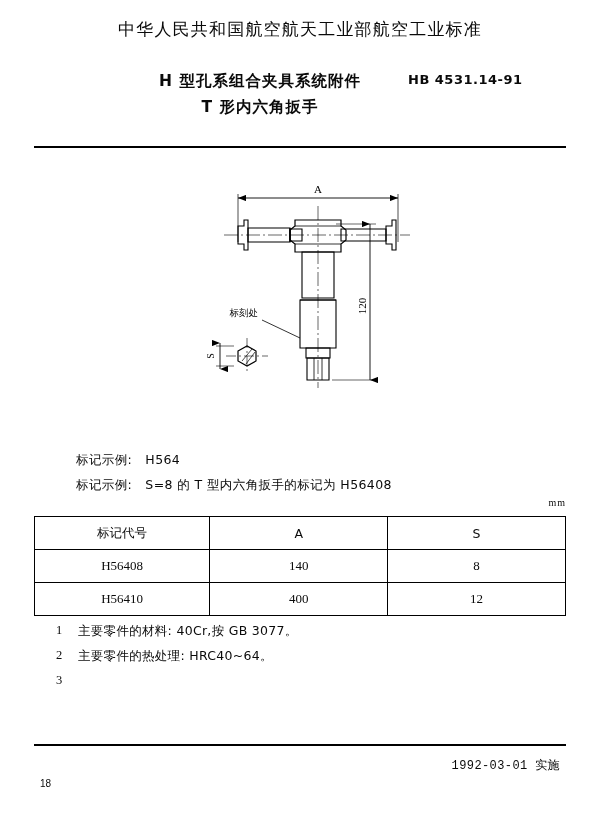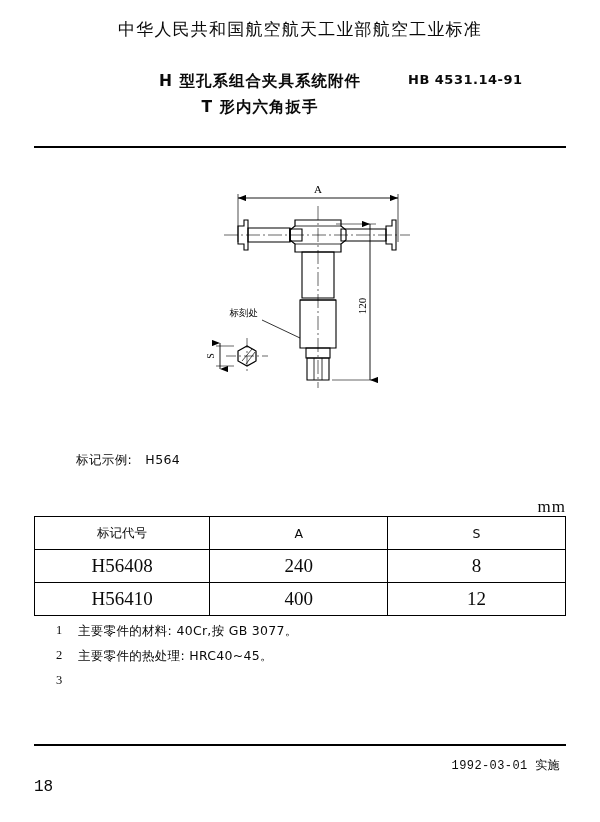--- a/index.html
+++ b/index.html
@@ -36,41 +36,41 @@
   
   .txt{
     position:absolute;font-size:12.5px;letter-spacing:.4px;
     font-family:"DejaVu Sans","Liberation Sans",sans-serif;
     white-space:nowrap;
   }
   .class-code{left:76px;top:452px;}
   .mark-example{left:76px;top:477px;}
 
   .unit-mm{
-    position:absolute;right:34px;top:497px;font-size:17px;
+    position:absolute;right:34px;top:497px;font-size:10px;
     font-family:"Liberation Serif",serif;letter-spacing:1px;
   }
 
   
   .tbl{
     position:absolute;left:34px;top:516px;width:532px;
     border-collapse:collapse;table-layout:fixed;
   }
   .tbl td,.tbl th{
     border-left:1px solid #000;border-right:1px solid #000;
     border-top:1px solid #000;border-bottom:1px solid #000;
     text-align:center;font-weight:400;
     font-size:12.5px;height:30px;
     font-family:"DejaVu Sans","Liberation Sans",sans-serif;
   }
   .tbl tr:first-child th{border-top:1.8px solid #000;}
   .tbl tr:last-child td{border-bottom:1.8px solid #000;font-family:Liberation Serif, serif;}
   .tbl td:first-child,.tbl th:first-child{border-left:1.8px solid #000;}
   .tbl td:last-child,.tbl th:last-child{border-right:1.8px solid #000;}
-  .tbl .num{font-family:"Liberation Serif",serif;font-size:19px;}
+  .tbl .num{font-family:"Liberation Serif",serif;font-size:13px;}
 
   
   .notes{position:absolute;left:56px;top:618px;width:440px;}
   .note{
     display:flex;font-size:12.5px;line-height:25px;
     font-family:"DejaVu Sans","Liberation Sans",sans-serif;
     letter-spacing:.3px;
   }
   .note-num{width:22px;flex:none;font-family:"Liberation Serif",serif;}
   .note-txt{white-space:nowrap;text-align:center;}
@@ -80,22 +80,22 @@
     border-top:2.2px solid #000;}
   .foot-left{
     position:absolute;left:48px;top:757px;font-size:12px;
     font-family:"DejaVu Sans","Liberation Sans",sans-serif;letter-spacing:.4px;
   }
   .foot-right{
     position:absolute;right:40px;top:757px;font-size:12px;
     font-family:Liberation Mono, monospace;letter-spacing:.4px;
   }
   .pageno{
-    position:absolute;left:34px;top:778px;font-size:16px;
-    font-family:Liberation Mono, monospace;
+    position:absolute;left:40px;top:778px;font-size:10px;
+    font-family:Liberation Sans, sans-serif;
   }
 </style>
 </head>
 <body>
 
 <div class="page">
 
   <div class="hdr-title">中华人民共和国航空航天工业部航空工业标准</div>
 
   <div class="std-title-block">
@@ -183,56 +183,60 @@
       <line x1="26" y1="186" x2="44" y2="186" stroke-width="0.6"></line>
       <text x="24" y="176" font-family="Liberation Serif, serif" font-size="10" text-anchor="middle" fill="#000" stroke="none" transform="rotate(-90 24 176)">S</text>
     </svg>
   </div>
 
   <div class="txt class-code">
     <span>标记示例:</span>
     &nbsp;&nbsp;<span>H564</span>
   </div>
 
+  <div class="txt mark-example">
+    <span>标记示例:</span>
+    &nbsp;&nbsp;<span>S=8 的 T 型内六角扳手的标记为 H56408</span>
+  </div>
 
   <div class="unit-mm">mm</div>
 
   <table class="tbl">
     <colgroup>
         <col style="width:33%">
         <col style="width:33.5%">
         <col style="width:33.5%">
       </colgroup>
     <tbody>
       <tr>
         <th>标记代号</th>
         <th>A</th>
         <th>S</th>
       </tr>
       <tr>
         <td class="num">H56408</td>
-        <td class="num">240</td>
+        <td class="num">140</td>
         <td class="num">8</td>
       </tr>
       <tr>
         <td class="num">H56410</td>
         <td class="num">400</td>
         <td class="num">12</td>
       </tr>
     </tbody>
   </table>
 
   <div class="notes">
     <div class="note">
       <span class="note-num">1</span>
       <span class="note-txt">主要零件的材料:  40Cr,按 GB 3077。</span>
     </div>
     <div class="note">
       <span class="note-num">2</span>
-      <span class="note-txt">主要零件的热处理:  HRC40~45。</span>
+      <span class="note-txt">主要零件的热处理:  HRC40~64。</span>
     </div>
     <div class="note">
       <span class="note-num">3</span>
     </div>
   </div>
 
   <div class="rule-bot"></div>
   <div class="foot-right">1992-03-01 实施</div>
   <div class="pageno">18</div>
 

